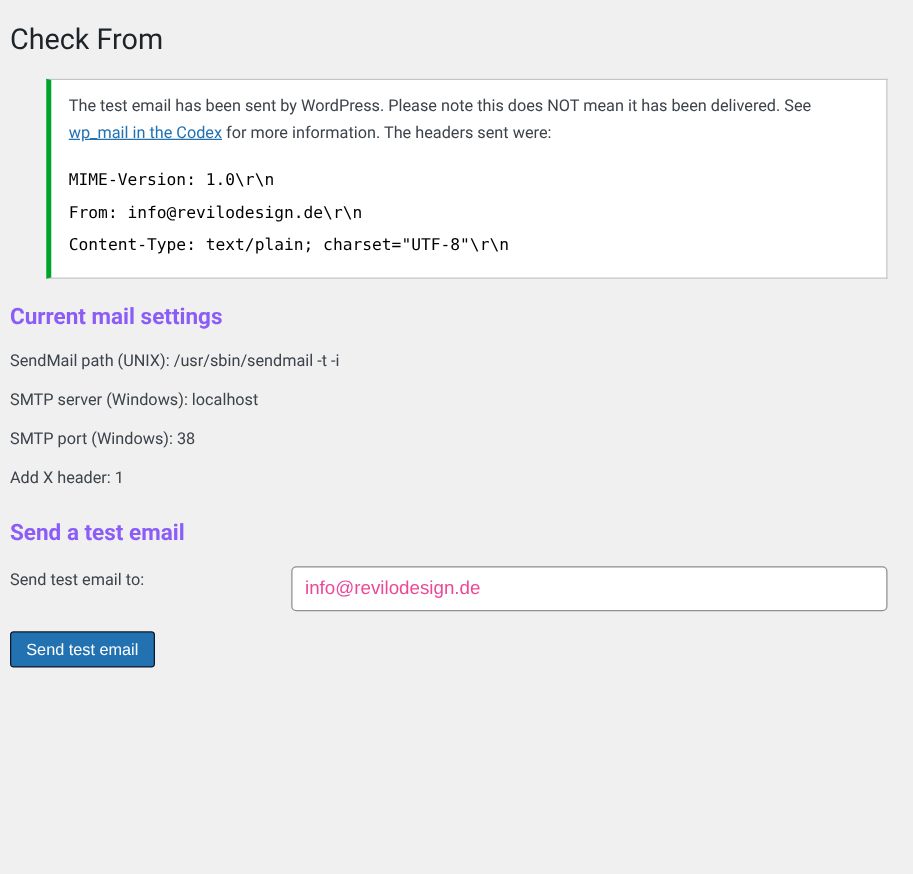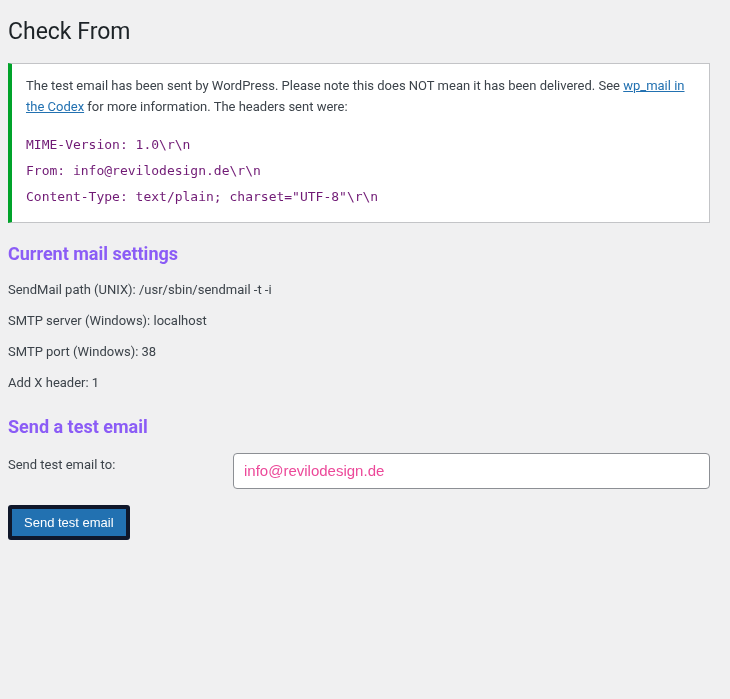--- a/index.html
+++ b/index.html
@@ -16,35 +16,36 @@
       font-weight: 400;
       color: #1d2327;
       margin: 10px 0 18px 0;
     }
     .notice {
       background: #fff;
       border: 1px solid #c3c4c7;
       border-left: 4px solid #00a32a;
       padding: 12px 14px;
       margin-bottom: 20px;
+      margin-left: 29px;
     }
     .notice p {
       font-size: 13px;
       line-height: 1.6;
       margin-bottom: 14px;
     }
     .notice a {
       color: #2271b1;
       text-decoration: underline;
     }
     .notice pre {
       font-family: "SFMono-Regular", Menlo, Consolas, Monaco, monospace;
       font-size: 13px;
       line-height: 2;
-      color: #701a75;
+      color: #000000;
       white-space: pre-wrap;
     }
     h2 {
       font-size: 18px;
       font-weight: 700;
       color: #8b5cf6;
       margin: 18px 0 10px 0;
     }
     .settings-row {
       font-size: 13px;
@@ -104,21 +105,21 @@
     .headers-preview {
       font-family: "SFMono-Regular", Menlo, Consolas, Monaco, monospace;
       font-size: 12.5px;
       line-height: 1.4;
       color: #3c434a;
       white-space: pre-wrap;
       padding: 4px 0 8px 0;
     }
     .button-primary {
       background: #2271b1;
-      border: 4px solid #0f172a;
+      border: 1px solid #0f172a;
       color: #fff;
       font-size: 13px;
       padding: 6px 12px;
       border-radius: 3px;
       cursor: pointer;
       margin-top: 10px;
     }
   </style>
 </head>
 <body>

